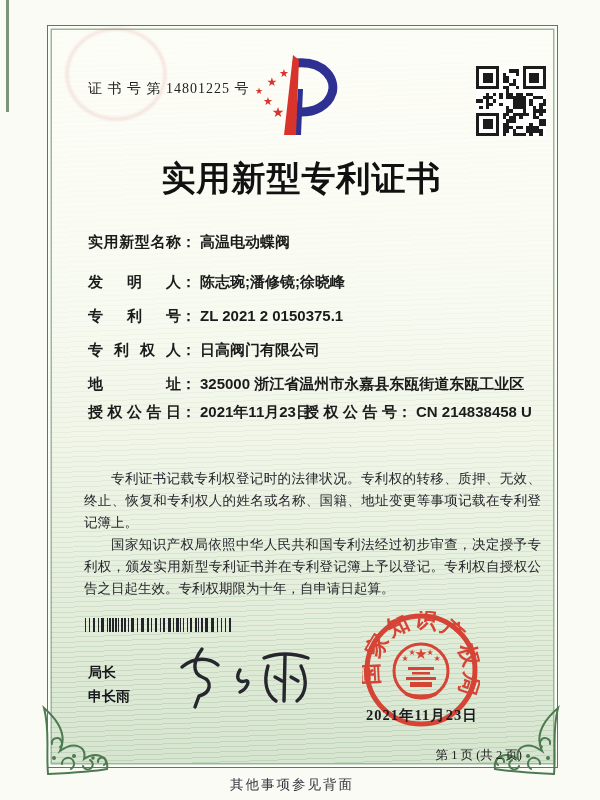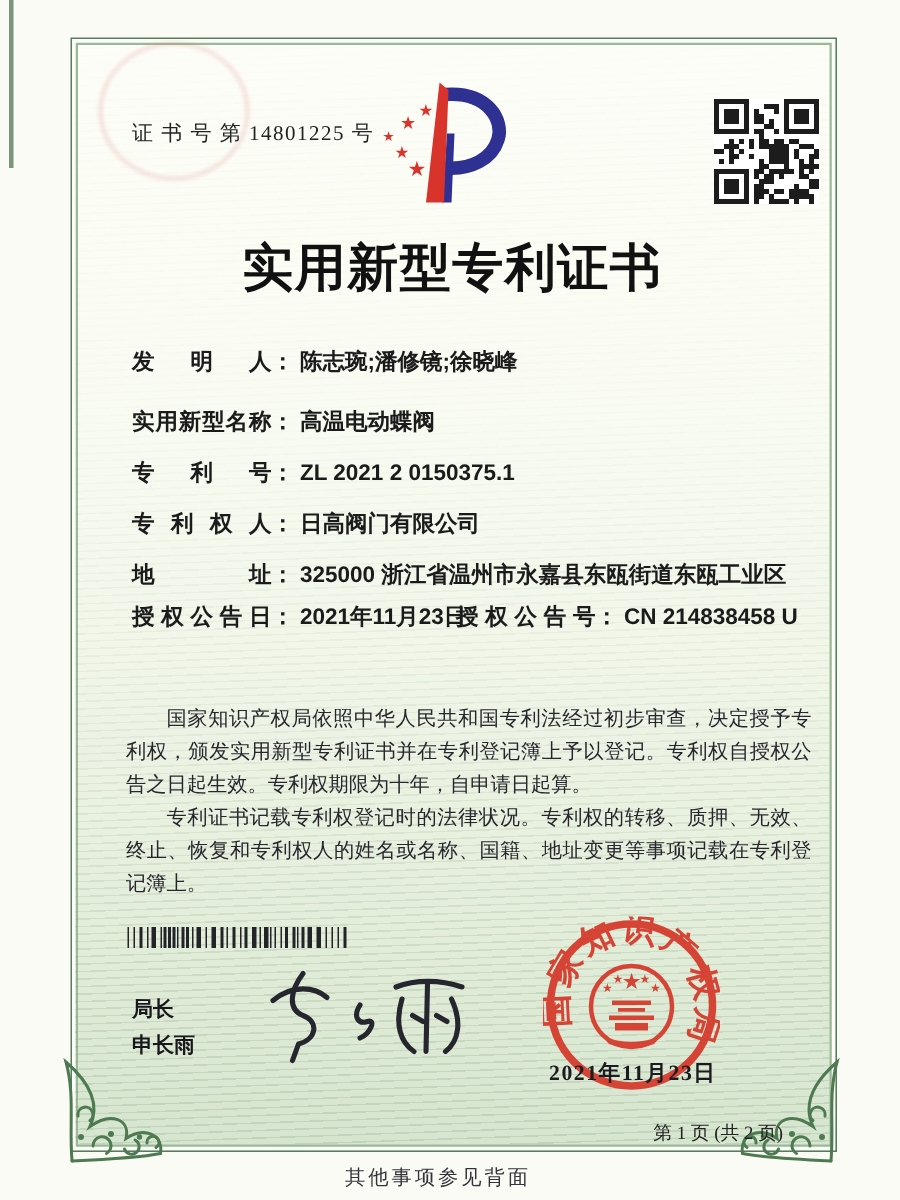--- a/index.html
+++ b/index.html
@@ -254,43 +254,43 @@
       <rect x="14" y="20" width="1" height="1"></rect>
       <rect x="16" y="20" width="1" height="1"></rect>
       <rect x="19" y="20" width="1" height="1"></rect>
     </g>
 </svg>
 
 <div class="abs title">实用新型专利证书</div>
 
 <div class="abs fields">
   <div class="row">
+    <span class="lbl">实用新型名称</span><span class="colon">：</span><span class="val">高温电动蝶阀</span>
+  </div>
+  <div class="row">
     <span class="lbl">发明人</span><span class="colon">：</span><span class="val">陈志琬;潘修镜;徐晓峰</span>
-  </div>
-  <div class="row">
-    <span class="lbl">实用新型名称</span><span class="colon">：</span><span class="val">高温电动蝶阀</span>
   </div>
   <div class="row">
     <span class="lbl">专利号</span><span class="colon">：</span><span class="val">ZL 2021 2 0150375.1</span>
   </div>
   <div class="row">
     <span class="lbl">专利权人</span><span class="colon">：</span><span class="val">日高阀门有限公司</span>
   </div>
   <div class="row r6">
     <span class="lbl">地址</span><span class="colon">：</span><span class="val">325000 浙江省温州市永嘉县东瓯街道东瓯工业区</span>
   </div>
   <div class="row grant-row">
     <span class="grant-pair1"><span class="lbl">授权公告日</span><span class="colon">：</span><span>2021年11月23日</span></span>
     <span class="grant-pair2"><span class="lbl">授权公告号</span><span class="colon">：</span><span>CN 214838458 U</span></span>
   </div>
 </div>
 
 <div class="abs paras">
+  <p>专利证书记载专利权登记时的法律状况。专利权的转移、质押、无效、终止、恢复和专利权人的姓名或名称、国籍、地址变更等事项记载在专利登记簿上。</p>
   <p>国家知识产权局依照中华人民共和国专利法经过初步审查，决定授予专利权，颁发实用新型专利证书并在专利登记簿上予以登记。专利权自授权公告之日起生效。专利权期限为十年，自申请日起算。</p>
-  <p>专利证书记载专利权登记时的法律状况。专利权的转移、质押、无效、终止、恢复和专利权人的姓名或名称、国籍、地址变更等事项记载在专利登记簿上。</p>
 </div>
 
 <div class="abs barcode">
     <span class="bar" style="width: 1px; margin-right: 3px;"></span>
     <span class="bar" style="width: 1px; margin-right: 3px;"></span>
     <span class="bar" style="width: 2px; margin-right: 3px;"></span>
     <span class="bar" style="width: 1px; margin-right: 2px;"></span>
     <span class="bar" style="width: 3px; margin-right: 3px;"></span>
     <span class="bar" style="width: 1px; margin-right: 1px;"></span>
     <span class="bar" style="width: 2px; margin-right: 1px;"></span>

